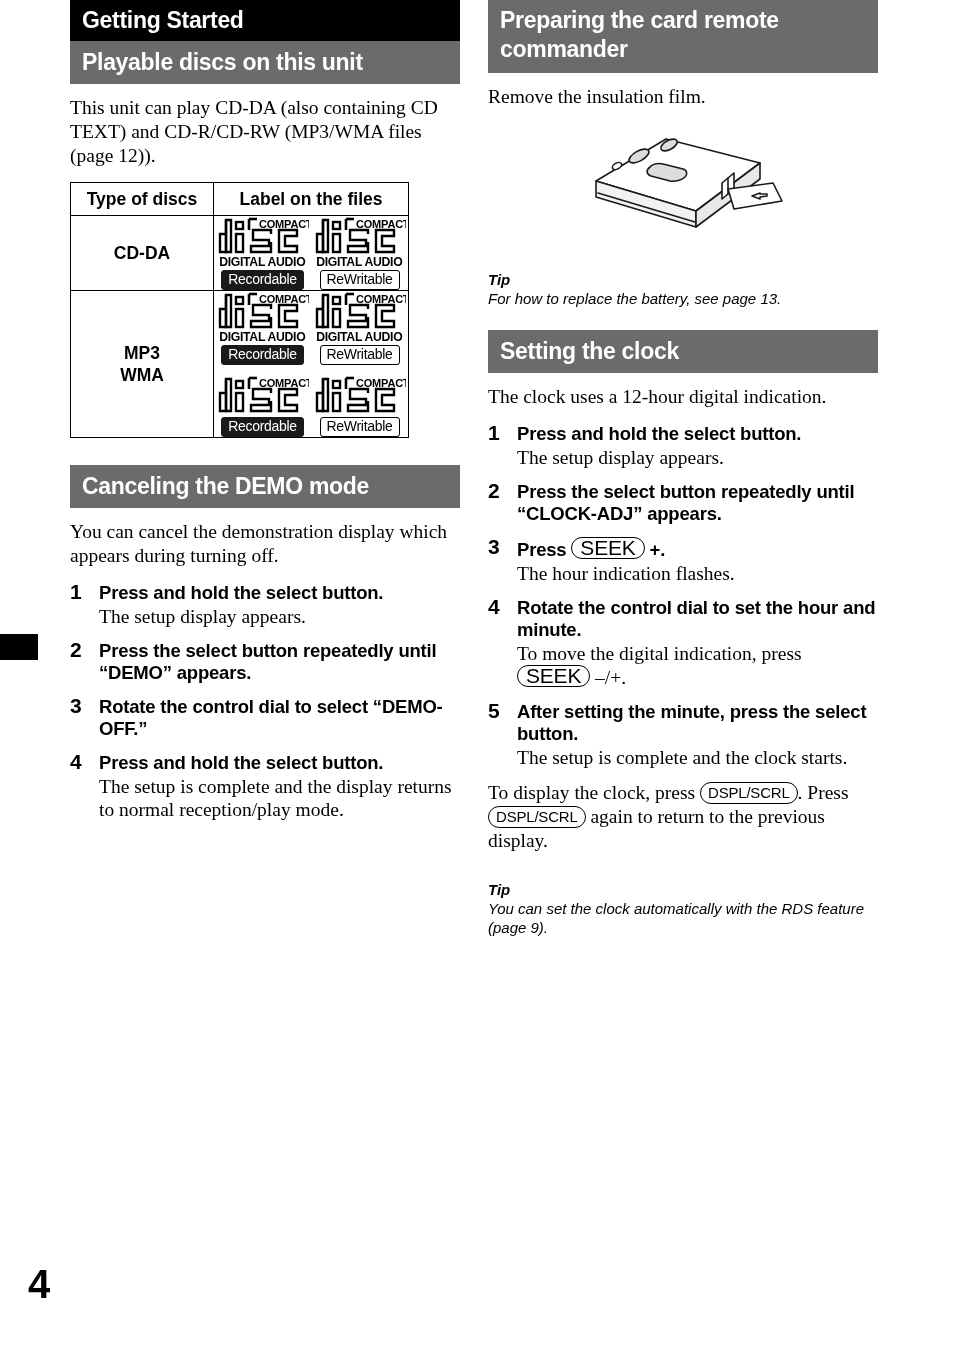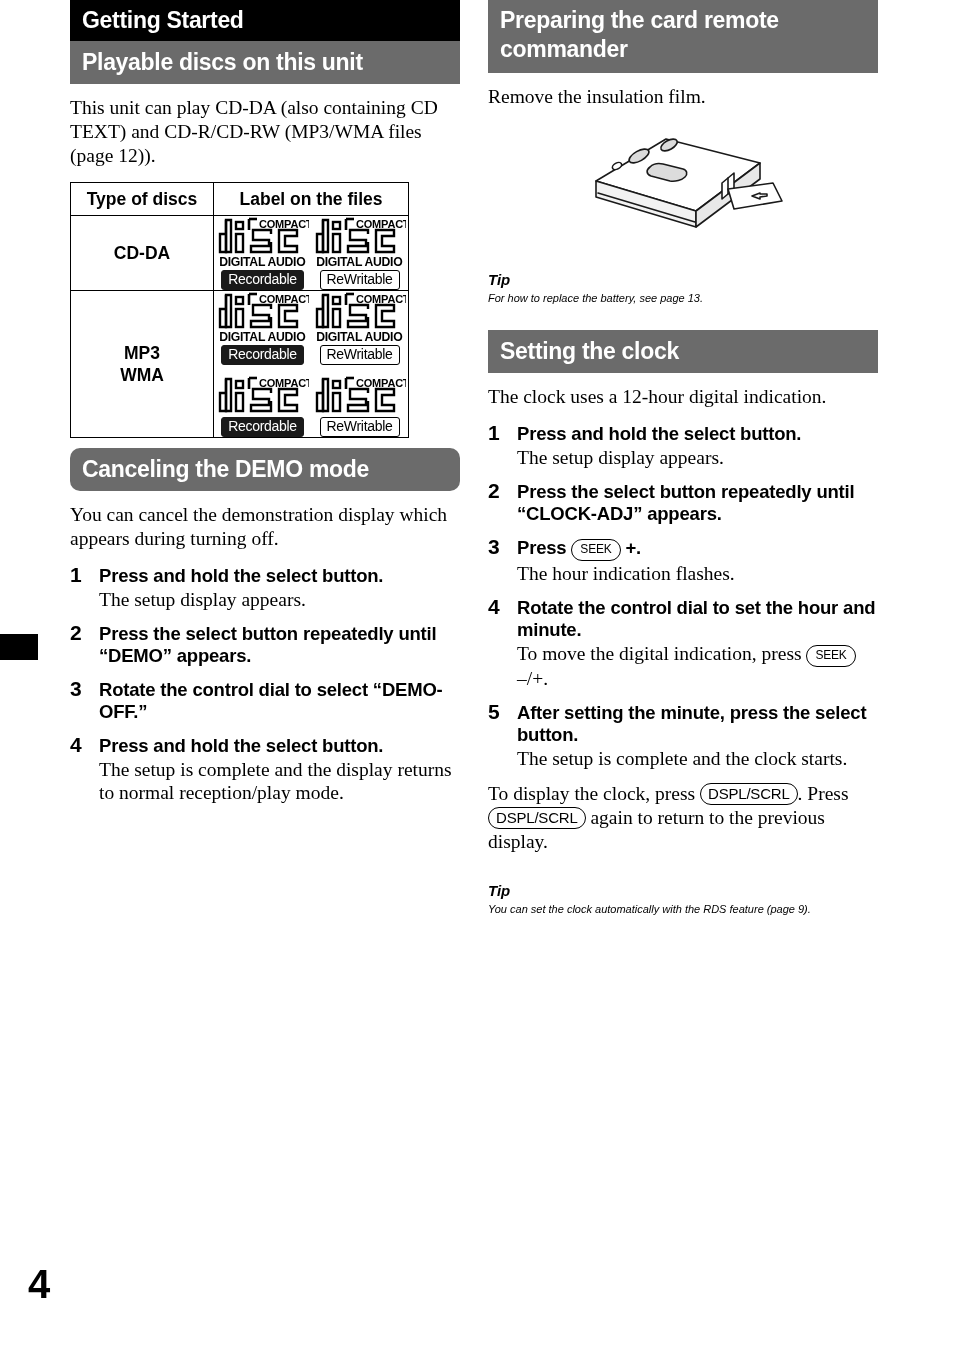--- a/index.html
+++ b/index.html
@@ -90,32 +90,32 @@
   .tip-label {
     font-family: "Liberation Sans", sans-serif;
     font-weight: bold;
     font-style: italic;
     font-size: 15px;
     line-height: 18px;
   }
   .tip-text {
     font-family: "Liberation Sans", sans-serif;
     font-style: italic;
-    font-size: 11px;
+    font-size: 15px;
     line-height: 19px;
   }
 
   
   .key {
     display: inline-block;
     border: 1.6px solid #000;
     border-radius: 11px;
     font-family: "Liberation Sans", sans-serif;
     font-weight: normal;
-    font-size: 12px;
+    font-size: 21px;
     line-height: 17px;
     padding: 1px 8px 2px 8px;
     vertical-align: 1px;
     letter-spacing: -0.2px;
     white-space: nowrap;
   }
   .key-sm { font-size: 15px; padding: 1px 7px 2px 7px; }
 
   
   .disc-table {
@@ -378,21 +378,21 @@
               </svg>
               <div class="cd-badge rw">ReWritable</div>
             </div>
           </div>
 
         </td>
       </tr>
     </tbody>
   </table>
 
-  <div class="banner-gray" style="margin-top:10px;border-radius:10px;">Canceling the DEMO mode</div>
+  <div class="banner-gray" style="margin-top:27px;">Canceling the DEMO mode</div>
 
   <p class="body-text">You can cancel the demonstration display which appears during turning off.</p>
 
   <div class="steps">
     <div class="step">
       <span class="step-num">1</span>
       <div class="step-title">Press and hold the select button.</div>
       <div class="step-desc">The setup display appears.</div>
     </div>
     <div class="step">

